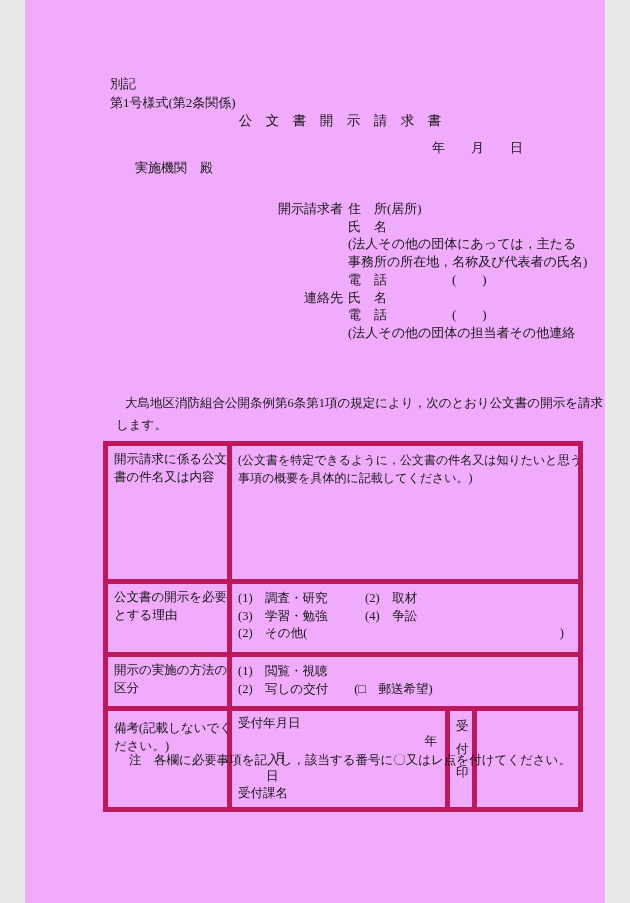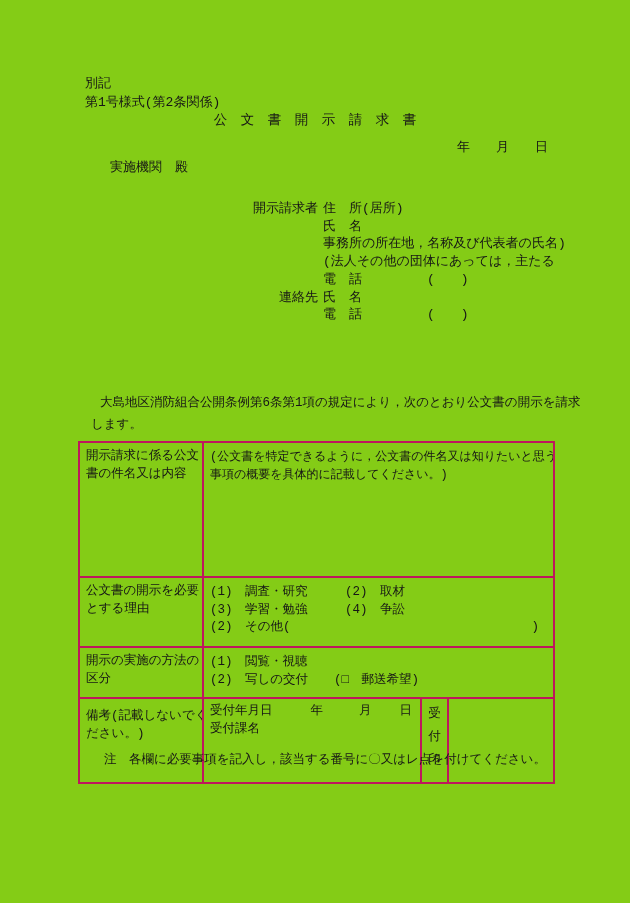--- a/index.html
+++ b/index.html
@@ -1,21 +1,21 @@
 <!DOCTYPE html>
 <html lang="ja"><head>
 <meta charset="utf-8">
 <style>
   html,body{margin:0;padding:0;background:#e8e8e8;}
   .page{
     position:relative;
-    width:630px;height:903px;
+    width:580px;height:903px;
     margin:0 auto;
-    background:#84cc16;
-    font-family:Liberation Mono, monospace;
+    background:#f0abfc;
+    font-family:Liberation Serif, serif;
     color:#161616;
     font-size:13px;
     line-height:1.35;
     overflow:hidden;
   }
   .abs{position:absolute;white-space:nowrap;}
   .annotation{left:85px;top:75px;}
   .form-number{left:85px;top:94px;}
   .doc-title{left:0;top:112px;width:630px;text-align:center;font-size:13.5px;}
   .date-line{top:139px;right:82px;text-align:right;}
@@ -29,37 +29,37 @@
   .paragraph{left:91px;top:393px;width:486px;}
   .para-line{display:block;line-height:21.5px;font-size:12.5px;white-space:nowrap;}
   .para-line:first-child{text-indent:9px;text-align:center;}
 
   table.form{
     position:absolute;left:78px;top:441px;
     border-collapse:collapse;table-layout:fixed;
     width:475px;font-size:12.5px;color:#161616;
   }
   table.form td{
-    border:2px solid #be185d;
+    border:5px solid #be185d;
     padding:4px 6px;
     vertical-align:top;
     overflow:hidden;
     margin-left:28px;
   }
   td.label-cell{vertical-align:middle;padding-left:7px;}
   .lbl-line{display:block;line-height:18px;white-space:nowrap;}
   .opt-line{display:block;line-height:17.5px;white-space:pre;}
   .hint-line{display:block;line-height:17.5px;font-size:12px;white-space:nowrap;}
   .row-subject td{height:125px;}
   .row-reason td{height:60px;}
   .row-method td{height:41px;}
   .row-remarks td{height:71px;}
   .reason-wrap,.method-wrap,.hint-wrap{padding-top:2px;}
   .other-line{display:flex;justify-content:space-between;padding-right:8px;line-height:17.5px;}
-  .reception-line1{display:flex;line-height:17.5px;white-space:pre;padding-right:2px;}
+  .reception-line1{display:flex;line-height:17.5px;white-space:pre;padding-right:2px;flex-direction:column;}
   .reception-line2{display:block;line-height:17.5px;white-space:pre;}
   .ymd-year{margin-left:auto;}
   .ymd-month{margin-left:36px;}
   .ymd-day{margin-left:28px;}
   td.stamp-cell{padding:4px 2px;text-align:center;}
   .stamp-char{display:block;line-height:23px;}
   td.blank-cell{padding:0;}
   .footnote{left:104px;top:752px;font-size:12.5px;}
 </style>
 </head>
@@ -77,37 +77,41 @@
     <div class="req-row">
       <span class="req-label">開示請求者</span>
       <span class="req-field">住　所(居所)</span>
     </div>
     <div class="req-row">
       <span class="req-label"></span>
       <span class="req-field">氏　名</span>
     </div>
     <div class="req-row">
       <span class="req-label"></span>
-      <span class="req-field">事務所の所在地，名称及び代表者の氏名)</span>
+      <span class="req-field">(法人その他の団体にあっては，主たる</span>
     </div>
     <div class="req-row">
       <span class="req-label"></span>
-      <span class="req-field">(法人その他の団体にあっては，主たる</span>
+      <span class="req-field">事務所の所在地，名称及び代表者の氏名)</span>
     </div>
     <div class="req-row">
       <span class="req-label"></span>
       <span class="req-field">電　話　　　　　(　　)</span>
     </div>
     <div class="req-row">
       <span class="req-label">連絡先</span>
       <span class="req-field">氏　名</span>
     </div>
     <div class="req-row">
       <span class="req-label"></span>
       <span class="req-field">電　話　　　　　(　　)</span>
+    </div>
+    <div class="req-row">
+      <span class="req-label"></span>
+      <span class="req-field">(法人その他の団体の担当者その他連絡</span>
     </div>
     <div class="req-row">
       <span class="req-label"></span>
     </div>
   </div>
 
   <div class="abs paragraph">
     <span class="para-line">大島地区消防組合公開条例第6条第1項の規定により，次のとおり公文書の開示を請求</span>
     <span class="para-line">します。</span>
   </div>

